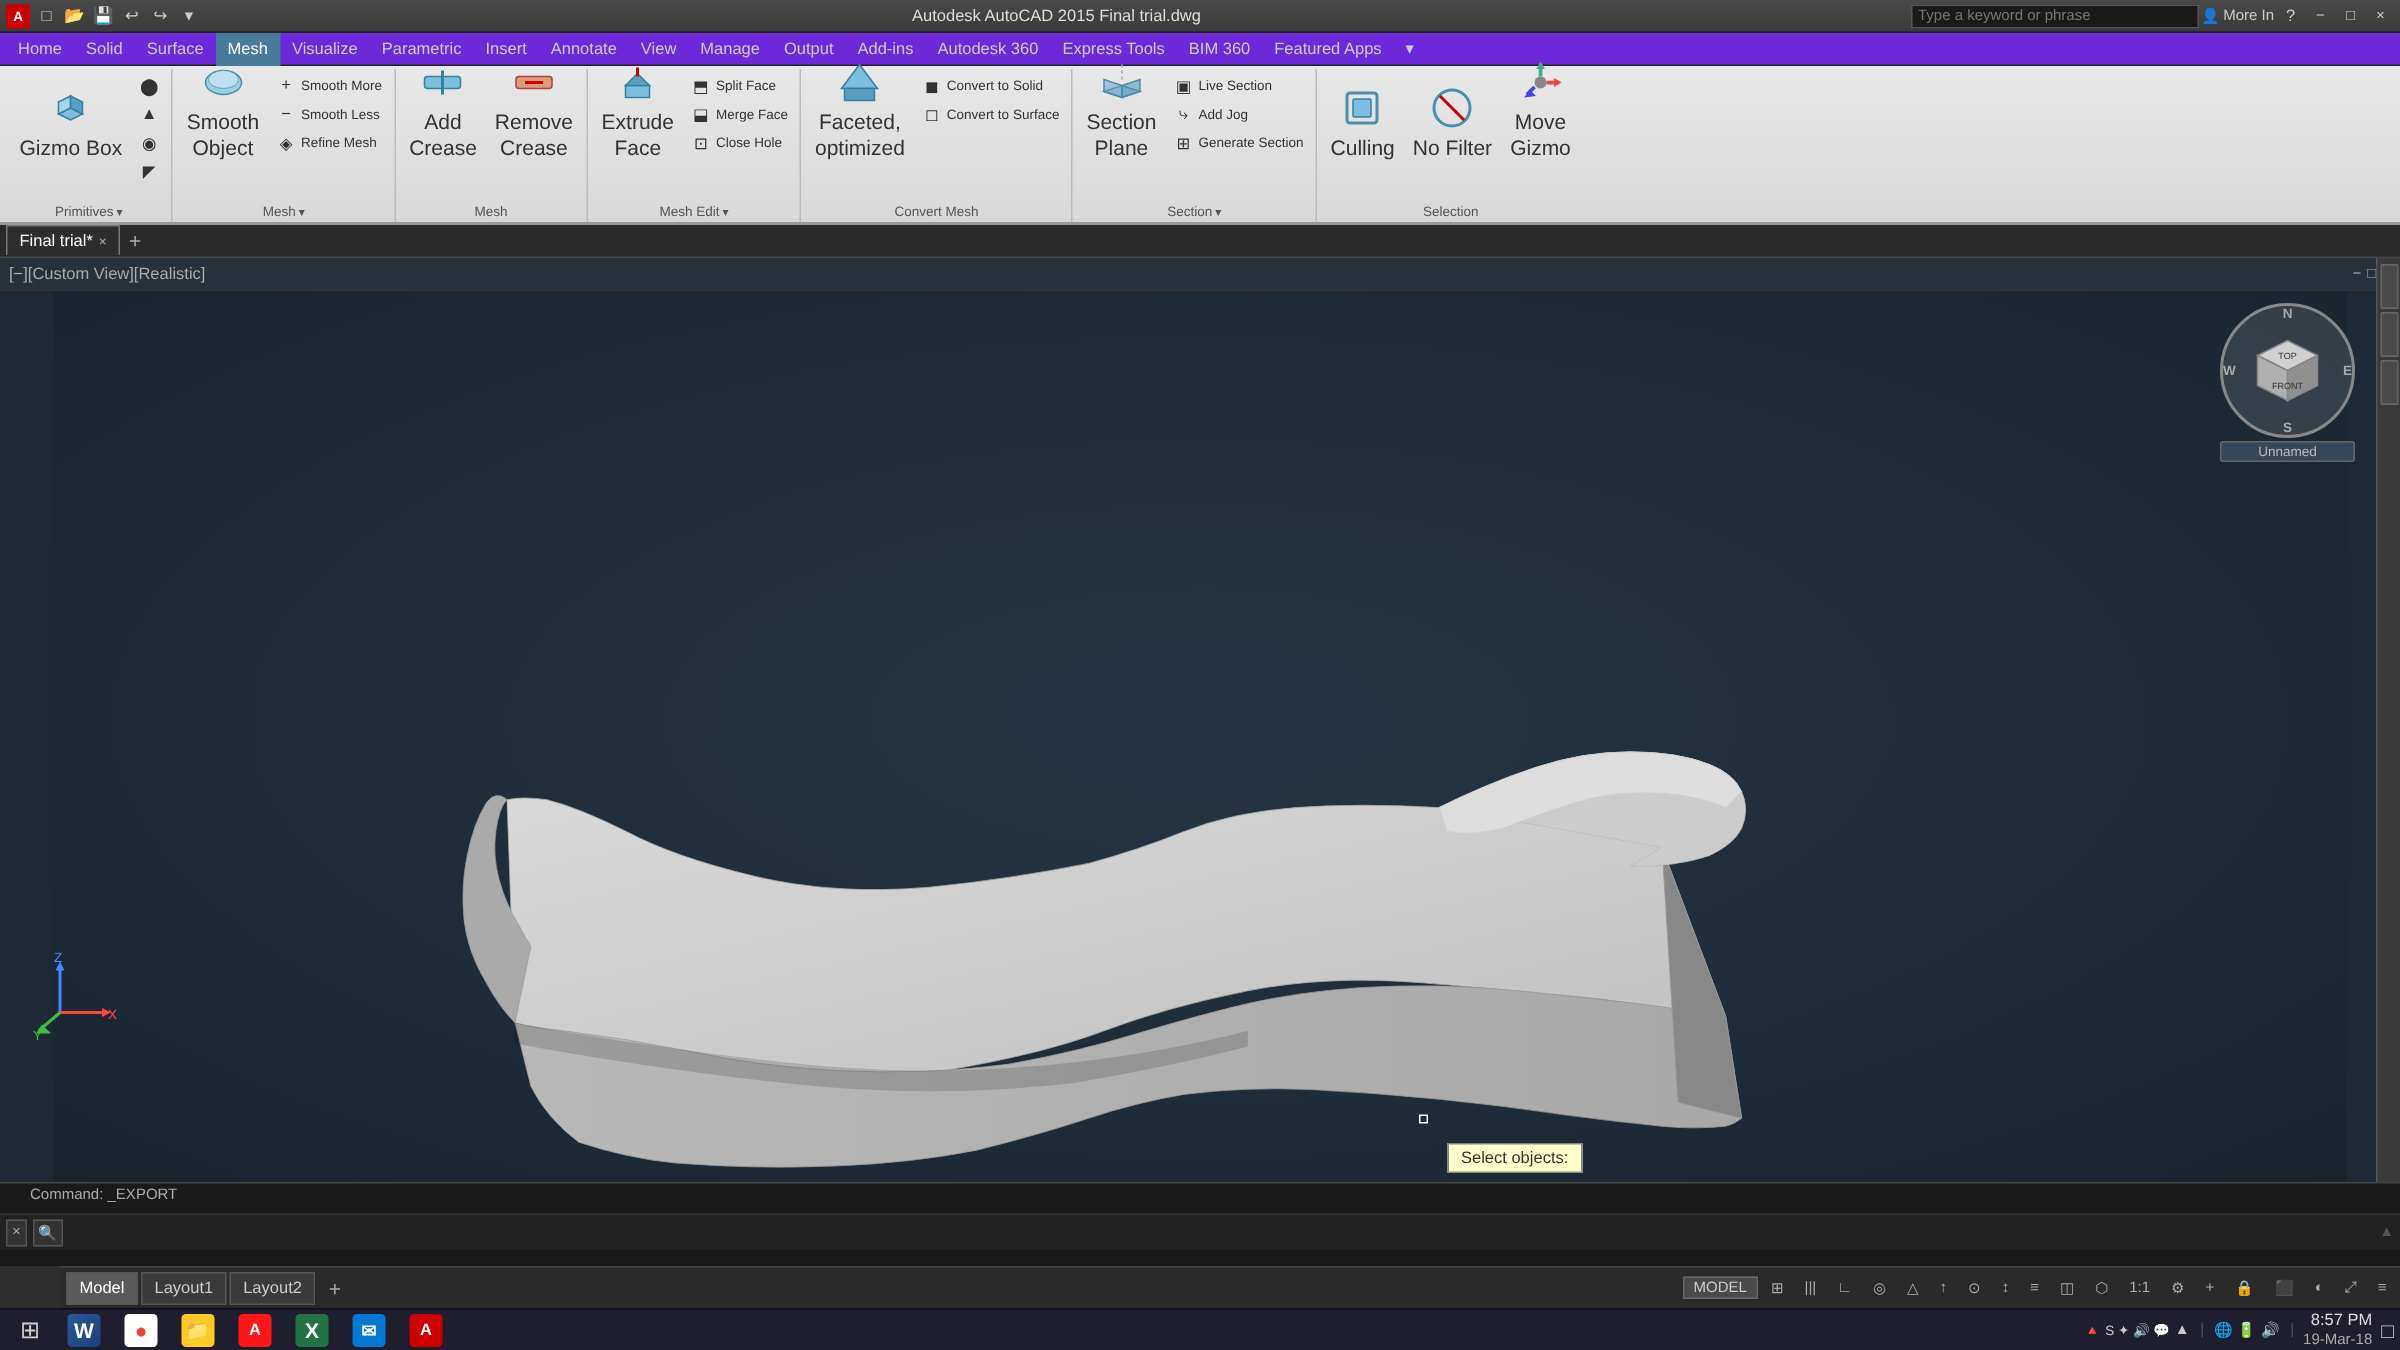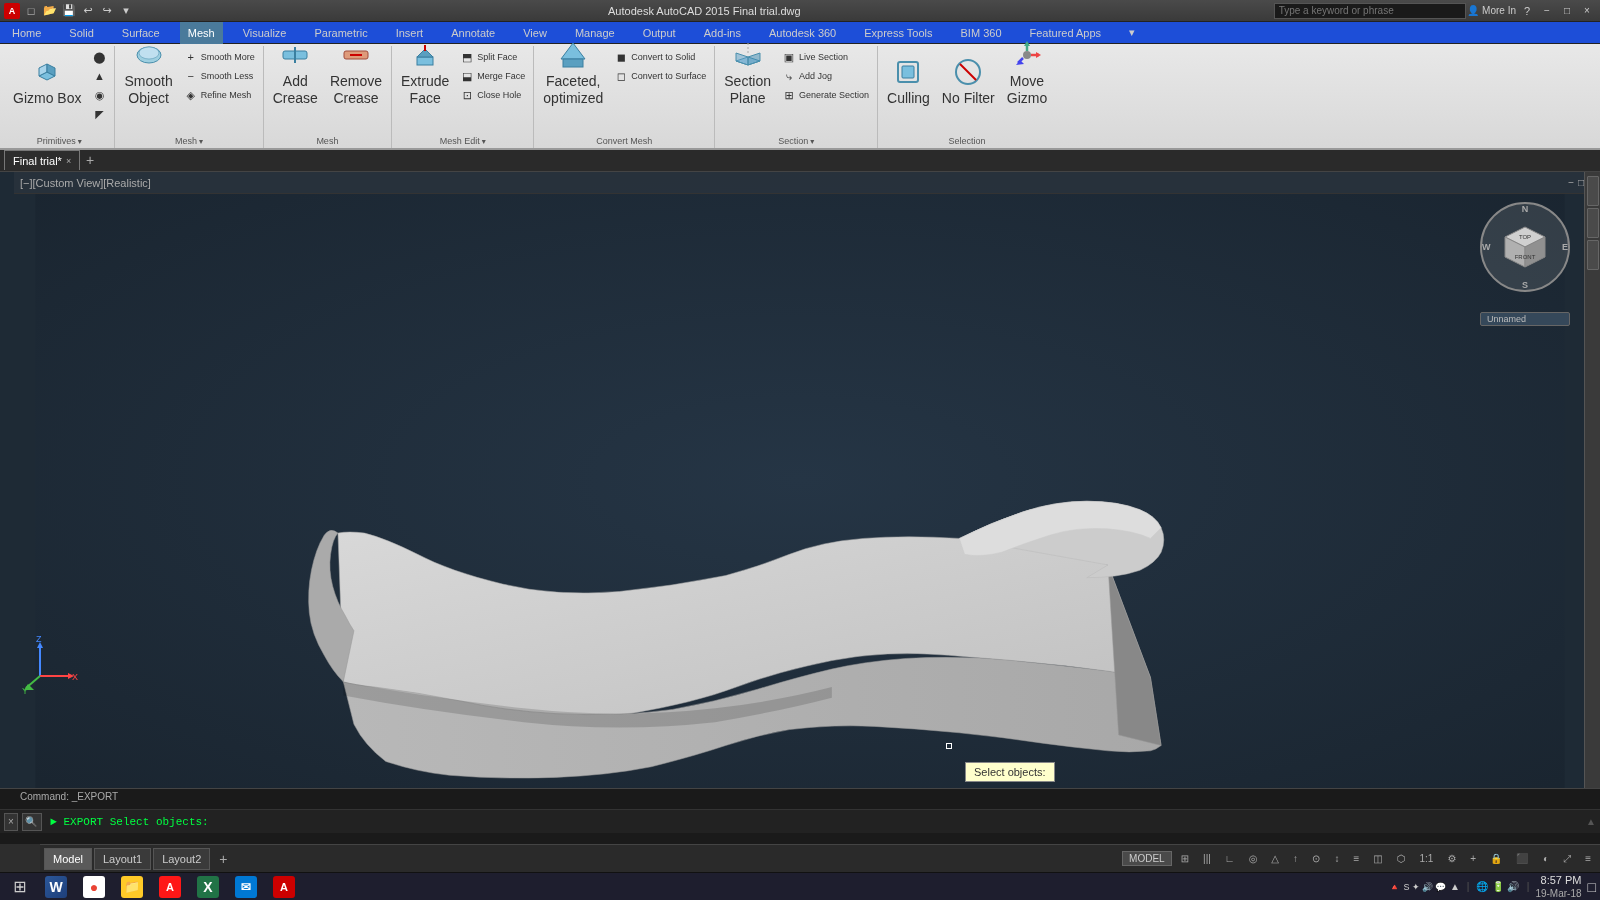--- a/index.html
+++ b/index.html
@@ -21,25 +21,25 @@
     .title-icon { width: 16px; height: 16px; background: #c00; border-radius: 2px; display: flex; align-items: center; justify-content: center; color: white; font-size: 9px; font-weight: bold; }
     .title-btn { width: 18px; height: 16px; display: flex; align-items: center; justify-content: center; font-size: 10px; color: #ccc; cursor: pointer; }
     .quick-access { display: flex; align-items: center; gap: 1px; }
     .qa-btn { width: 18px; height: 18px; display: flex; align-items: center; justify-content: center; font-size: 11px; color: #ccc; cursor: pointer; }
     .search-box { background: #1a1a1a; border: 1px solid #555; color: #aaa; font-size: 10px; padding: 1px 4px; width: 192px; height: 16px; }
     .sign-in-btn { font-size: 10px; color: #ccc; background: transparent; border: none; cursor: pointer; display: flex; align-items: center; gap: 2px; }
 
     
     #menubar {
       height: 22px;
-      background: #1d4ed8;
+      background: #6d28d9;
       display: flex;
       align-items: center;
       padding: 0 4px;
-      gap: 12px;
+      gap: 0;
       border-bottom: 1px solid #222;
     }
     .menu-item {
       padding: 2px 8px;
       font-size: 11px;
       color: #ccc;
       cursor: pointer;
       height: 22px;
       display: flex;
       align-items: center;
@@ -127,21 +127,21 @@
 
     
     #viewport-container {
       position: relative;
       flex: 1;
       background: #1e2a35;
       overflow: hidden;
     }
     #viewport-header {
       position: absolute;
-      top: 0; left: 14px; right: 0;
+      top: 0; left: 0; right: 0;
       height: 22px;
       background: rgba(40,50,60,0.95);
       border-bottom: 1px solid #333;
       display: flex;
       align-items: center;
       padding: 0 6px;
       z-index: 10;
     }
     #viewport-label { font-size: 11px; color: #aaa; }
 
@@ -166,21 +166,21 @@
       border: 2px solid #888;
       background: rgba(200,200,200,0.15);
       display: flex; align-items: center; justify-content: center;
     }
     .compass-labels { position: absolute; top: 0; left: 0; width: 90px; height: 90px; }
     .compass-label { position: absolute; font-size: 9px; color: #aaa; font-weight: bold; }
     .compass-n { top: 2px; left: 50%; transform: translateX(-50%); }
     .compass-s { bottom: 2px; left: 50%; transform: translateX(-50%); }
     .compass-e { right: 2px; top: 50%; transform: translateY(-50%); }
     .compass-w { left: 2px; top: 50%; transform: translateY(-50%); }
-    .viewcube-unnamed { font-size: 9px; color: #bbb; background: rgba(60,80,100,0.8); border: 1px solid #666; padding: 1px 6px; margin-top: 20px; border-radius: 2px; }
+    .viewcube-unnamed { font-size: 9px; color: #bbb; background: rgba(60,80,100,0.8); border: 1px solid #666; padding: 1px 6px; text-align: center; margin-top: 2px; border-radius: 2px; }
 
     
     #ucs-icon {
       position: absolute;
       bottom: 90px; left: 20px;
       z-index: 20;
     }
 
     
     #select-tooltip {
@@ -790,21 +790,20 @@
     <div id="cursor-dot" style="left: 946px; top: 571px;"></div>
 
   </div>
 </div>
 
 <div id="command-area">
   <div id="command-label">Command:  _EXPORT</div>
   <div id="command-input-row">
     <button class="cmd-btn">×</button>
     <button class="cmd-btn">🔍</button>
-    <span id="command-text">► EXPORT Select objects:</span>
     <span style="margin-left:auto; font-size:10px; color:#555; cursor:pointer;">▲</span>
   </div>
 </div>
 
 <div id="status-bar">
   <div id="layout-tabs">
     <div class="layout-tab active">Model</div>
     <div class="layout-tab">Layout1</div>
     <div class="layout-tab">Layout2</div>
     <div class="layout-add">+</div>

